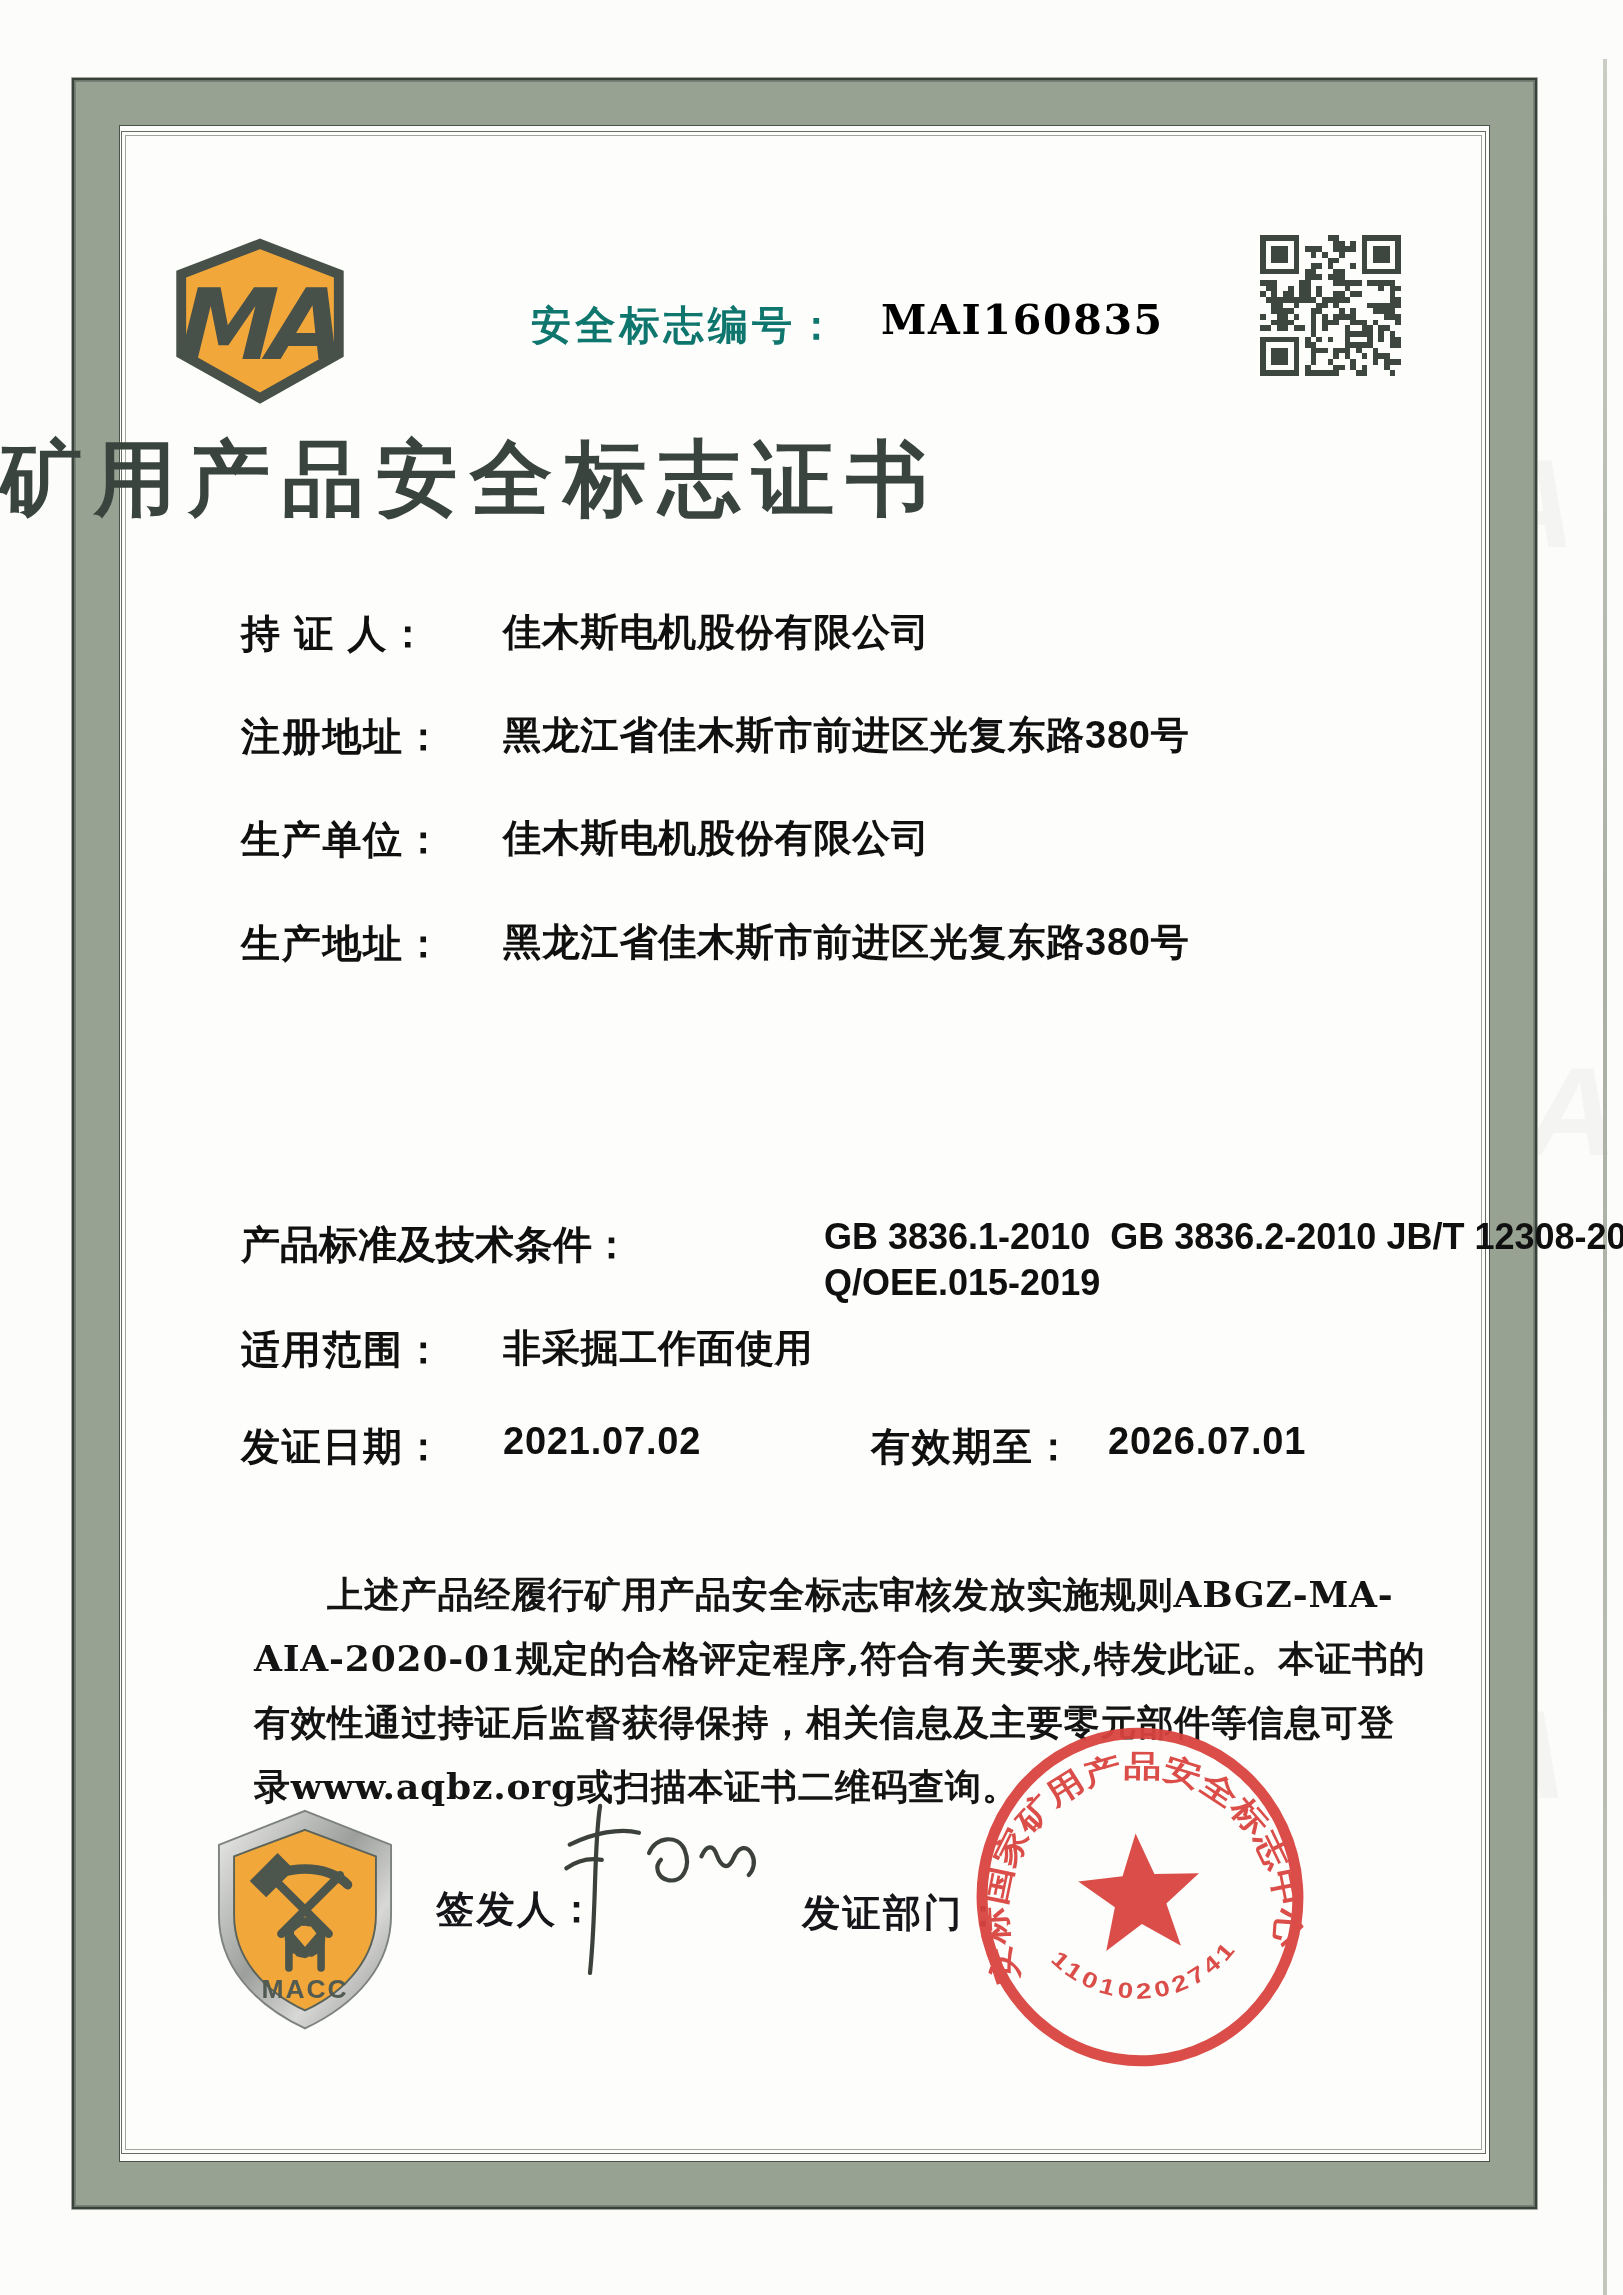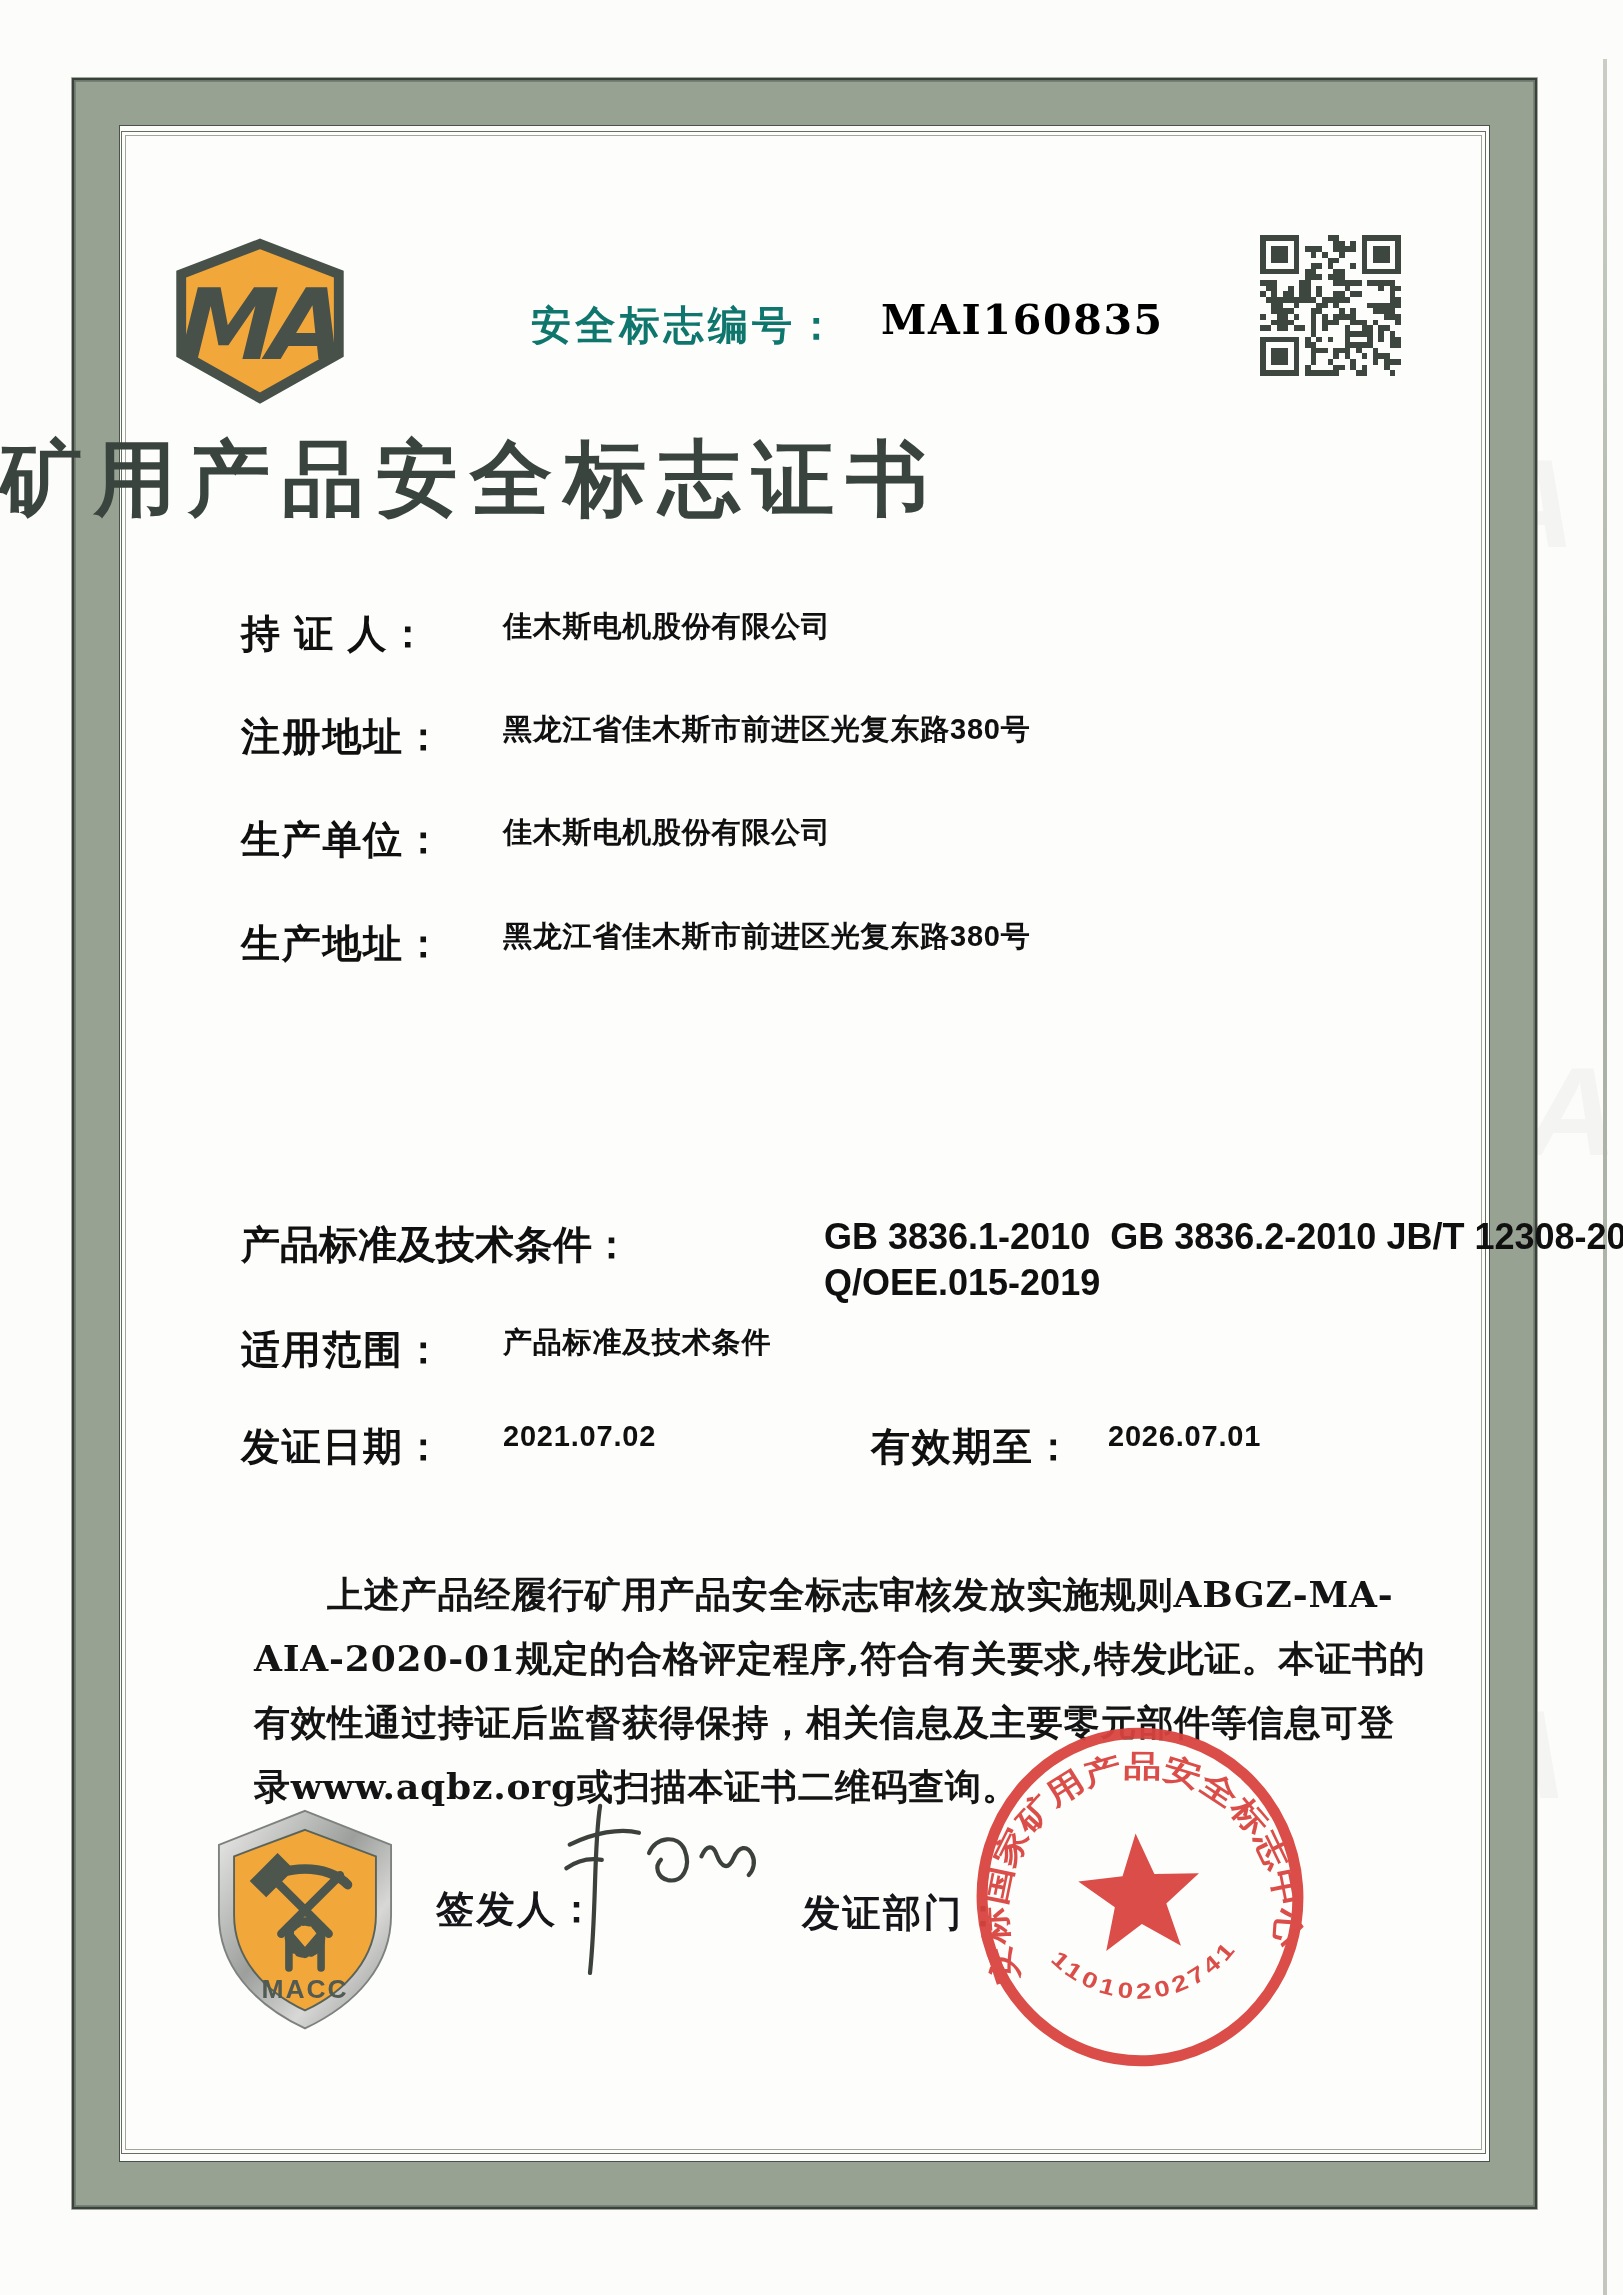--- a/index.html
+++ b/index.html
@@ -67,21 +67,21 @@
   .qr{position:absolute; left:1260px; top:235px; width:141px; height:141px;}
   .cert-title{
     position:absolute; left:0; top:425px; width:100%;
     text-align:left; font-family:"DejaVu Serif","Liberation Serif",serif;
     font-size:82px; font-weight:bold; color:#3a443e; letter-spacing:12px;
   }
   
   .row{position:absolute; left:0; top:0; width:100%; height:51px; color:#101010;}
   .row span{position:absolute; top:0; white-space:pre;}
   .flabel{font-size:39px; font-weight:bold; letter-spacing:1.7px;}
-  .fvalue{font-size:29px; font-weight:bold; letter-spacing:0.8px;}
+  .fvalue{font-size:38px; font-weight:bold; letter-spacing:0.8px;}
   .fvalue-sm{font-size:36px; font-weight:bold; letter-spacing:0px;}
   
   .statement{
     position:absolute; left:254px; top:1562px; width:1177px;
     font-family:"DejaVu Serif","Liberation Serif",serif;
     font-size:36px; line-height:64px; font-weight:700; color:#141414;
     text-indent:73px; letter-spacing:0.8px;
   }
   
   .macc-shield{position:absolute; left:205px; top:1809px; width:200px; height:227px;}
@@ -454,21 +454,21 @@
     <span class="flabel" style="left:241px">生产地址：</span>
     <span class="fvalue" style="left:503px">黑龙江省佳木斯市前进区光复东路380号</span>
   </div>
   <div class="row" style="top:1218px">
     <span class="flabel" style="left:241px;letter-spacing:0">产品标准及技术条件：</span>
     <span class="fvalue-sm" style="left:824px;top:-1.7px">GB 3836.1-2010  GB 3836.2-2010 JB/T 12308-2015</span>
     <span class="fvalue-sm" style="left:824px;top:44px">Q/OEE.015-2019</span>
   </div>
   <div class="row" style="top:1323px">
     <span class="flabel" style="left:241px">适用范围：</span>
-    <span class="fvalue" style="left:503px">产品标准及技术条件</span>
+    <span class="fvalue" style="left:503px">非采掘工作面使用</span>
   </div>
   <div class="row" style="top:1420px">
     <span class="flabel" style="left:241px">发证日期：</span>
     <span class="fvalue" style="left:503px">2021.07.02</span>
     <span class="flabel" style="left:871px">有效期至：</span>
     <span class="fvalue" style="left:1108px">2026.07.01</span>
   </div>
 
   <div class="statement">上述产品经履行矿用产品安全标志审核发放实施规则ABGZ-MA-AIA-2020-01规定的合格评定程序,符合有关要求,特发此证。本证书的有效性通过持证后监督获得保持，相关信息及主要零元部件等信息可登录www.aqbz.org或扫描本证书二维码查询。</div>
 

